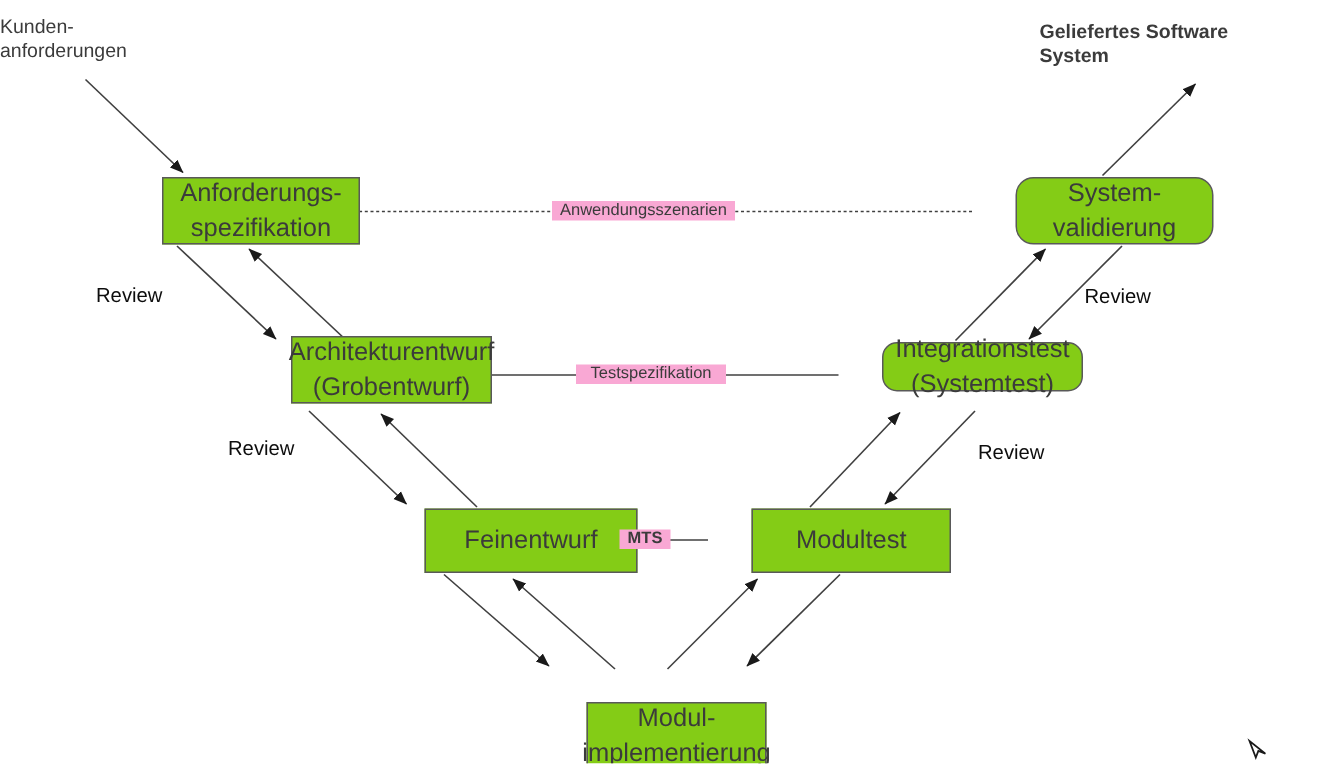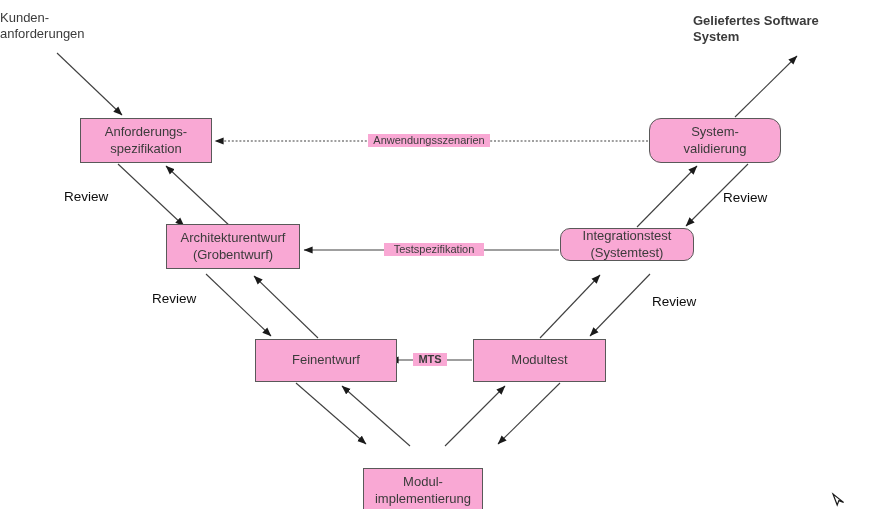--- a/index.html
+++ b/index.html
@@ -8,27 +8,28 @@
     width:892px;height:509px;
     background:#ffffff;
     font-family:"Liberation Sans","DejaVu Sans",sans-serif;
     overflow:hidden;
   }
   #arrow-layer{position:absolute;left:0;top:0;width:892px;height:509px;}
   .node{
     position:absolute;
     box-sizing:border-box;
     border:1.4px solid #595959;
-    background:#f9a8d4;
+    background:#84cc16;
     display:flex;align-items:center;justify-content:center;
     text-align:center;
     color:#3b3b3b;
-    font-size:13px;
+    font-size:17px;
     line-height:1.3;
     white-space:pre-line;
+    margin-left:28px;
   }
   .free-label{
     position:absolute;
     color:#3b3b3b;
     font-size:13px;
     line-height:1.25;
     text-align:left;
     white-space:pre-line;
   }
   .review-label{

